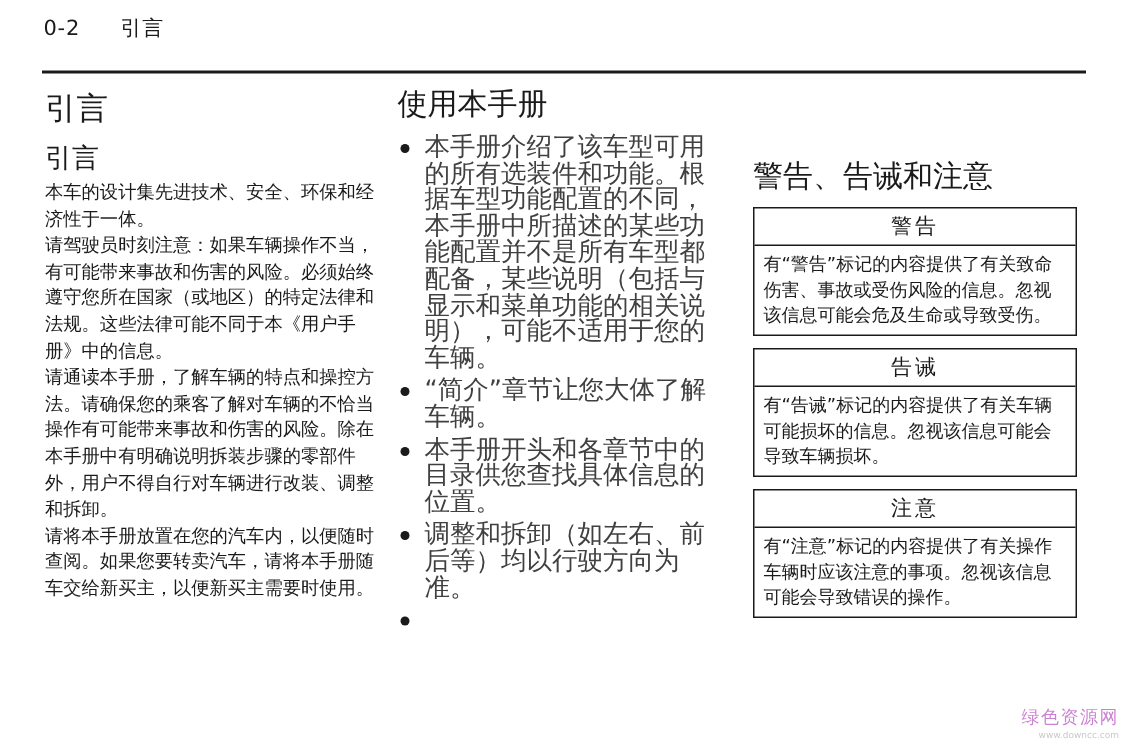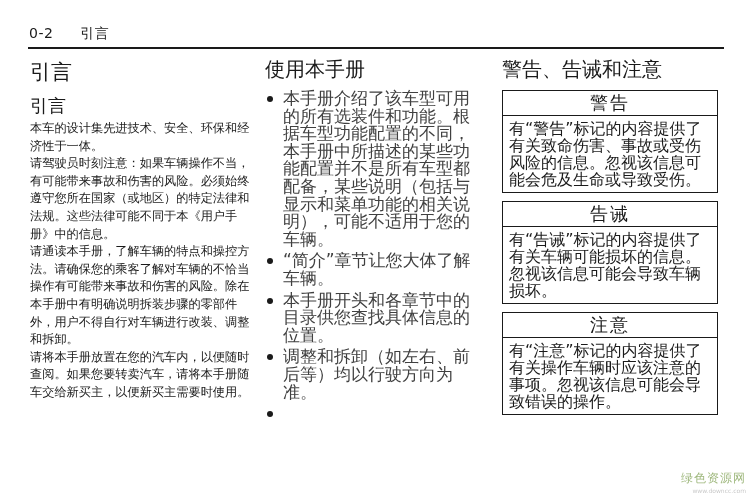--- a/index.html
+++ b/index.html
@@ -1,56 +1,56 @@
 <!DOCTYPE html>
 <html><head>
   <meta charset="utf-8">
   <style>
     html, body { margin: 0; padding: 0; }
     body {
       width: 754px; height: 500px; background: #ffffff; position: relative; overflow: hidden;
       font-family: "DejaVu Sans", "Liberation Sans", sans-serif; color: #1a1a1a;
     }
     .running-head {
-      position: absolute; left: 29px; top: 25px; font-size: 14px; letter-spacing: 0.5px;
+      position: absolute; left: 29px; top: 10px; font-size: 14px; letter-spacing: 0.5px;
     }
     .running-head .page-num { margin-right: 22px; }
     .head-rule {
       position: absolute; left: 28px; top: 47px; width: 696px; height: 2px; background: #1a1a1a;
     }
     .col { position: absolute; top: 52px; }
     .col1 { left: 30px; width: 220px; }
     .col2 { left: 265px; width: 220px; }
-    .col3 { left: 502px; width: 220px; }
+    .col3 { left: 502px; width: 220px; margin-top: 48px; }
     .h1 { font-size: 21px; margin: 6px 0 0 0; line-height: 28px; }
     .h2 { font-size: 18px; margin: 8px 0 2px 0; line-height: 24px; }
     .col-title { font-size: 20px; line-height: 22px; margin: 6px 0 10px 0; }
     .para { font-size: 12.2px; line-height: 17.6px; margin: 0; }
     .bullets { list-style: none; margin: 0; padding: 0; }
     .bullets li {
       position: relative; padding-left: 18px; font-size: 17px; line-height: 17.6px; margin-bottom: 4px;
       color: #404040;
     }
     .bullets li .dot {
       position: absolute; left: 2px; top: 6px; width: 6px; height: 6px; border-radius: 50%; background: #1a1a1a;
     }
     .notice {
       border: 1.5px solid #1a1a1a; margin-bottom: 8px; width: 214px;
     }
     .notice .n-title {
-      text-align: center; font-size: 18px; line-height: 24px; border-bottom: 1.5px solid #1a1a1a;
+      text-align: center; font-size: 14px; line-height: 24px; border-bottom: 1.5px solid #1a1a1a;
       letter-spacing: 2px;
     }
     .notice .n-body {
-      font-size: 16px; line-height: 17px; padding: 4px 6px 4px 6px;
+      font-size: 12px; line-height: 17px; padding: 4px 6px 4px 6px;
     }
     .watermark {
       position: absolute; right: 8px; bottom: 6px; text-align: right; opacity: 0.55;
     }
-    .watermark .wm-name { font-size: 12px; color: #4d7c0f; letter-spacing: 1px; }
+    .watermark .wm-name { font-size: 12px; color: #a21caf; letter-spacing: 1px; }
     .watermark .wm-url { font-size: 6px; color: #9a9a9a; }
   </style>
 </head>
 <body>
 
 <div class="running-head">
   <span class="page-num">0-2</span>
   <span>引言</span>
 </div>
 <div class="head-rule"></div>

